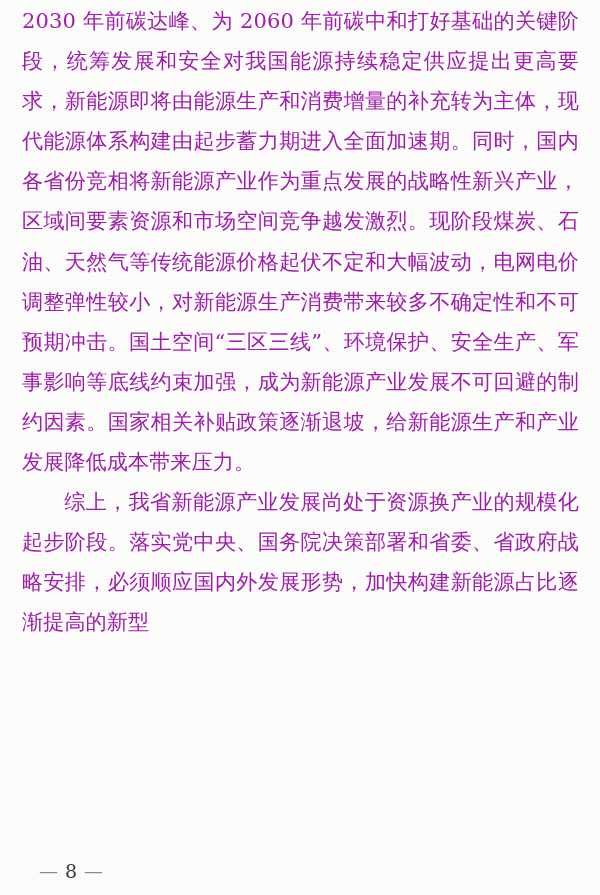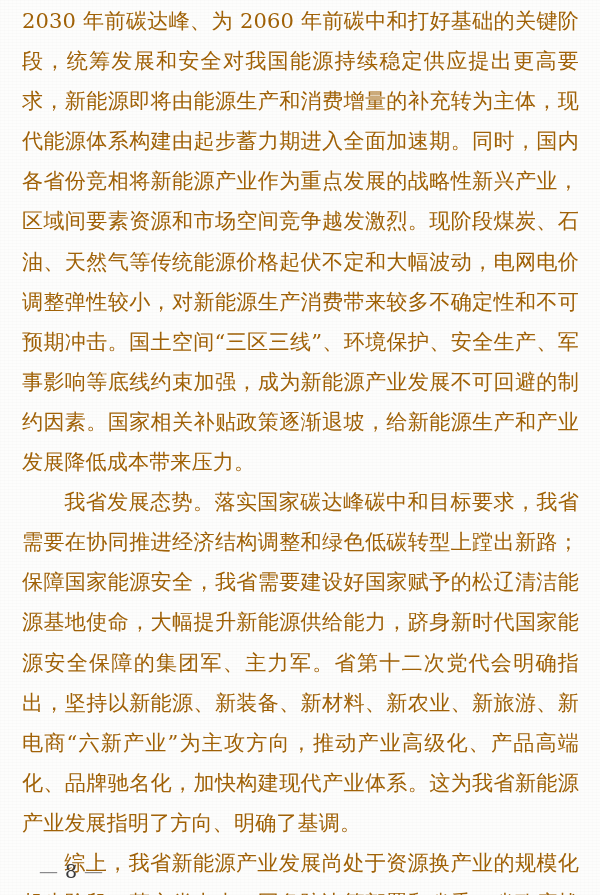--- a/index.html
+++ b/index.html
@@ -34,21 +34,21 @@
 
   .para {
     margin: 0;
     font-size: 21.1px;
     line-height: 40.1px;
     text-align: justify;
     text-justify: inter-character;
     text-align-last: left;
     letter-spacing: 0.1px;
     word-break: break-all;
-    color: #a16207;
+    color: #a21caf;
   }
 
   .para.indent {
     text-indent: 2em;
   }
 
   #footer {
     position: absolute;
     left: 0;
     top: 856px;
@@ -85,21 +85,20 @@
   }
 </style>
 </head>
 <body>
 
 <div id="page">
 
   <div id="text-body">
     <p class="para">2030 年前碳达峰、为 2060 年前碳中和打好基础的关键阶段，统筹发展和安全对我国能源持续稳定供应提出更高要求，新能源即将由能源生产和消费增量的补充转为主体，现代能源体系构建由起步蓄力期进入全面加速期。同时，国内各省份竞相将新能源产业作为重点发展的战略性新兴产业，区域间要素资源和市场空间竞争越发激烈。现阶段煤炭、石油、天然气等传统能源价格起伏不定和大幅波动，电网电价调整弹性较小，对新能源生产消费带来较多不确定性和不可预期冲击。国土空间“三区三线”、环境保护、安全生产、军事影响等底线约束加强，成为新能源产业发展不可回避的制约因素。国家相关补贴政策逐渐退坡，给新能源生产和产业发展降低成本带来压力。</p>
 
-    <p class="para indent">我省发展态势。落实国家碳达峰碳中和目标要求，我省需要在协同推进经济结构调整和绿色低碳转型上蹚出新路；保障国家能源安全，我省需要建设好国家赋予的松辽清洁能源基地使命，大幅提升新能源供给能力，跻身新时代国家能源安全保障的集团军、主力军。省第十二次党代会明确指出，坚持以新能源、新装备、新材料、新农业、新旅游、新电商“六新产业”为主攻方向，推动产业高级化、产品高端化、品牌驰名化，加快构建现代产业体系。这为我省新能源产业发展指明了方向、明确了基调。</p>
 
     <p class="para indent">综上，我省新能源产业发展尚处于资源换产业的规模化起步阶段。落实党中央、国务院决策部署和省委、省政府战略安排，必须顺应国内外发展形势，加快构建新能源占比逐渐提高的新型</p>
   </div>
 
   <div id="footer">
     <div class="page-number"><span class="dash">—</span><span>8</span><span class="dash">—</span></div>
   </div>
 
   <div id="grain"></div>
 </div>

